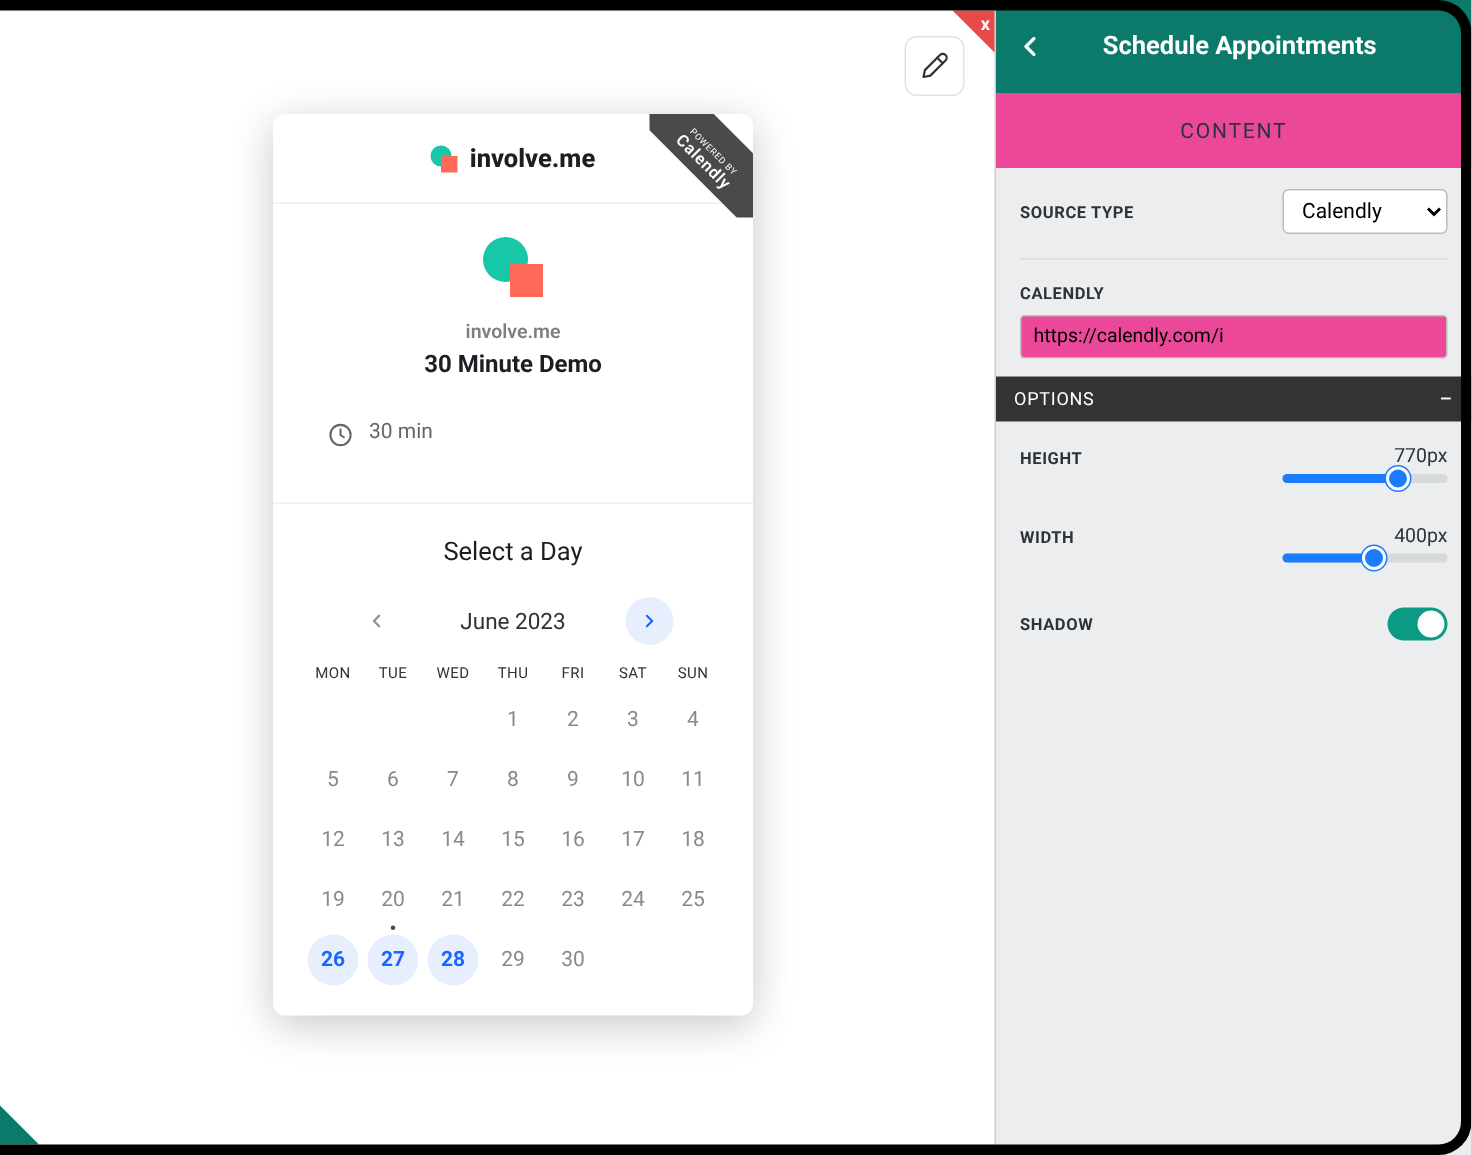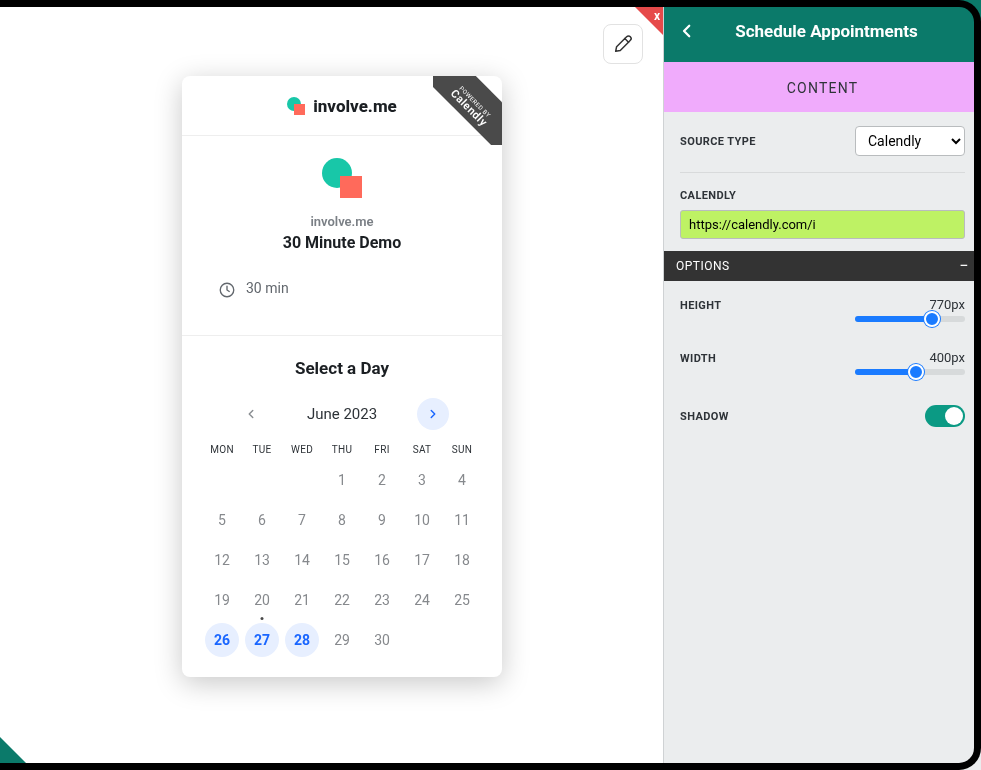--- a/index.html
+++ b/index.html
@@ -107,21 +107,21 @@
   .cal-company {
     text-align:center; color:#7a7f85; font-size:13px; font-weight:600; margin-bottom:4px;
   }
   .cal-title {
     text-align:center; color:#1b1f23; font-size:16px; font-weight:700; margin-bottom:28px;
   }
   .cal-meta { display:flex; align-items:flex-start; gap:10px; color:#62676d; font-size:14px; margin-bottom:10px;text-align:center; }
   .cal-meta svg { flex:none; margin-top:1px; }
 
   .cal-picker { padding: 22px 20px 20px; }
-  .cal-picker-title { text-align:center; font-weight:700; font-size:17px; color:#1b1f23; margin-bottom:20px; }
+  .cal-picker-title { text-align:center; font-weight:400; font-size:17px; color:#1b1f23; margin-bottom:20px; }
   .cal-month-row { display:flex; align-items:center; justify-content:center; gap:40px; margin-bottom:14px; }
   .cal-nav {
     width:32px; height:32px; border-radius:50%;
     display:flex; align-items:center; justify-content:center;
     cursor:pointer;
   }
   .cal-nav.next { background:#e7efff; }
   .cal-month { font-size:15px; color:#2e3338; }
 
   .dow { display:grid; grid-template-columns: repeat(7,1fr); gap:0; text-align:center; font-size:10px; letter-spacing:.3px; color:#2e3338; margin-bottom:8px; }
@@ -165,21 +165,21 @@
     color:#fff;
     display:flex; align-items:center;
     padding: 0 14px;
     gap:10px;
   }
   .back-btn { cursor:pointer; display:flex; align-items:center; }
   .right-title { flex:1; text-align:center; font-size:17px; font-weight:700; padding-right:20px; }
 
   .content-tab {
     text-align:center; padding:18px 0 16px;
-    font-size:14px; letter-spacing:1.2px; color:#2e3338; background:#f0abfc;
+    font-size:14px; letter-spacing:1.2px; color:#2e3338; background:#ec4899;
   }
 
   .section-head {
     background:#333333; color:#fff;
     font-size:12px; letter-spacing:.5px;
     padding:8px 12px;
     display:flex; align-items:center; justify-content:space-between;
   }
   .section-head .collapse { font-size:16px; line-height:0; cursor:pointer; }
 
@@ -190,21 +190,21 @@
 
   select.src {
     padding:5px 8px; font-size:14px; border:1px solid #b9bcbe; border-radius:4px; background:#fff;
     width:110px; cursor:pointer;
   }
 
   .input-wrap { margin-top:16px; padding-top:16px; border-top:1px solid #d8dadb; }
   .input-wrap .form-label { display:block; margin-bottom:8px; }
   input.url {
     width:100%; padding:6px 8px; font-size:13px;
-    border:1px solid #b9bcbe; border-radius:3px; background:#bef264;
+    border:1px solid #b9bcbe; border-radius:3px; background:#ec4899;
   }
 
   .slider-row { margin-top:2px; }
   .slider-head { display:flex; align-items:flex-end; justify-content:space-between; margin-bottom:4px; }
   .slider-val { font-size:13px; color:#2e3338; }
   .rail {
     position:relative; height:6px; width:110px; background:#d7dadb; border-radius:4px;
   }
   .rail .fill { position:absolute; top:0; left:0; height:100%; background:#1a7bff; border-radius:4px; }
   .rail .thumb {

